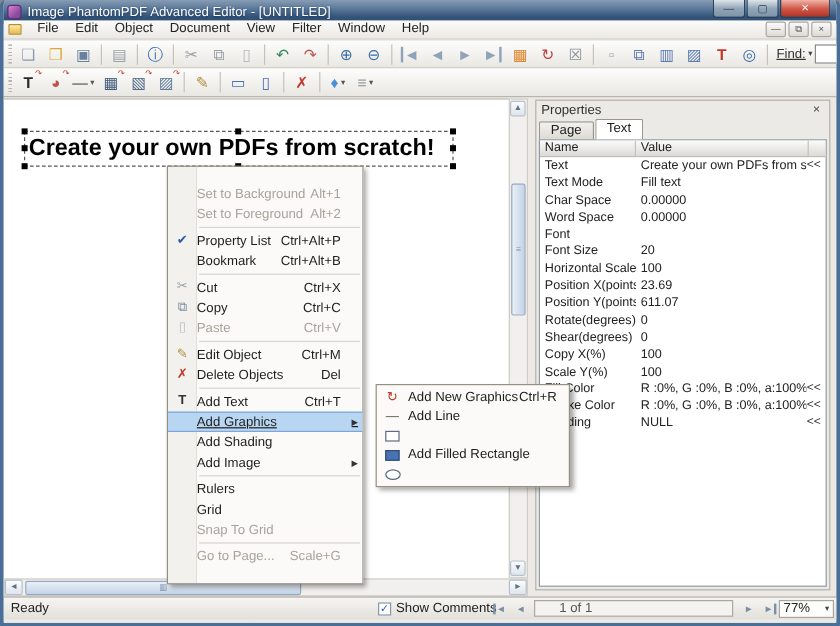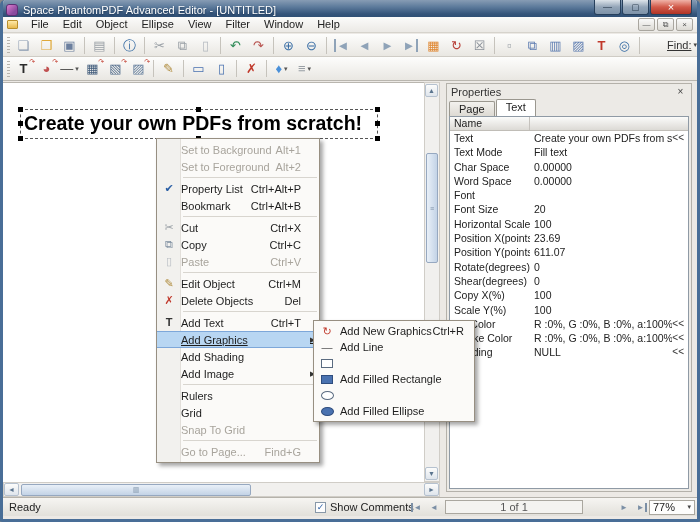--- a/index.html
+++ b/index.html
@@ -43,21 +43,21 @@
     background:repeating-linear-gradient(#b7b4ad 0 1px,transparent 1px 3px);width:3px;}
   .tb-btn{min-width:21px;height:19px;margin:0 1px;border-radius:2px;display:flex;
     align-items:center;justify-content:center;position:relative;flex:none;}
   .tb-glyph{font-size:13px;line-height:13px;}
   .accent-arrow{position:absolute;top:-1px;right:-1px;font-size:7px;color:#c0392b;line-height:7px;}
   .tb-caret{font-size:7px;color:#555;margin-left:2px;}
   .bar-left .tb-glyph{border-left:2px solid #8fa3b8;padding-left:1px;}
   .bar-right .tb-glyph{border-right:2px solid #8fa3b8;padding-right:1px;}
   .tb-sep{width:1px;height:17px;background:#c6c3bc;margin:0 3px;flex:none;}
   .find-group{display:flex;align-items:center;margin-left:4px;}
-  .find-label{margin:0 2px 0 20px;color:#333;text-decoration:underline;}
+  .find-label{margin:0 2px 0 0;color:#333;text-decoration:underline;}
   .find-caret{font-size:7px;color:#444;margin-right:2px;}
   .find-input{width:48px;height:16px;border:1px solid #8a8a8a;background:#fff;font-size:11px;
     font-family:"Liberation Sans",sans-serif;padding:0 2px;}
   
   .docarea{position:absolute;left:0;top:82px;width:421px;height:400px;background:#ffffff;border-top:1px solid #b9b6af;}
   .selection-box{position:absolute;left:17px;top:26px;width:358px;height:30px;border:1px dashed #555;}
   .doc-heading{position:absolute;left:3px;top:2px;font-size:19.5px;font-weight:bold;color:#000;
     white-space:nowrap;font-family:"Liberation Sans",sans-serif;letter-spacing:0px;}
   .handle{position:absolute;width:5px;height:5px;background:#000;}
   .h-tl{left:-3px;top:-3px;} .h-tm{left:50%;margin-left:-3px;top:-3px;} .h-tr{right:-3px;top:-3px;}
@@ -109,29 +109,29 @@
   .sb-check-group{position:absolute;left:312px;display:flex;align-items:center;}
   .sb-checkbox{width:11px;height:11px;border:1px solid #8898a8;background:#fdfdfd;margin-right:4px;
     display:flex;align-items:center;justify-content:center;font-size:9px;color:#2b5fa5;line-height:9px;}
   .sb-nav{position:absolute;display:flex;align-items:center;}
   .sb-nav-left{left:404px;} .sb-nav-right{left:612px;}
   .sb-navbtn{width:16px;height:13px;display:flex;align-items:center;justify-content:center;
     font-size:8px;color:#7b8fa5;margin:0 1px;}
   .sb-navbtn.bar-left{border-left:none;} 
   .sb-navbtn.bar-left span{border-left:2px solid #7b8fa5;padding-left:1px;}
   .sb-navbtn.bar-right span{border-right:2px solid #7b8fa5;padding-right:1px;}
-  .sb-pagefield{position:absolute;left:442px;width:138px;height:14px;border:1px solid #aaa79f;
-    background:#f4f3f0;color:#555;padding:0 4px;line-height:13px;text-align:center;}
+  .sb-pagefield{position:absolute;left:442px;width:166px;height:14px;border:1px solid #aaa79f;
+    background:#f4f3f0;color:#555;padding:0 20px;line-height:13px;}
   .sb-zoom{position:absolute;left:646px;width:46px;height:15px;border:1px solid #aaa79f;background:#fdfdfc;
     display:flex;align-items:center;padding:0 3px;}
   .sb-zoom-caret{margin-left:auto;font-size:7px;color:#444;}
   
-  .context-menu{position:absolute;left:153px;top:138px;width:164px;z-index:20;
+  .context-menu{position:absolute;left:136px;top:138px;width:164px;z-index:20;
     background:linear-gradient(90deg,#f2f1ee 0px,#f2f1ee 23px,#e2dfda 23px,#e2dfda 24px,#fbfaf8 24px);
-    border:1px solid #978f82;box-shadow:3px 3px 4px rgba(0,0,0,0.35);padding:2px 0;}
+    border:1px solid #978f82;box-shadow:3px 3px 4px rgba(0,0,0,0.35);padding:14px 0;}
   .cm-item{display:flex;align-items:center;height:17px;font-size:11px;color:#1e1e1e;}
   .cm-item.disabled{color:#a8a49c;}
   .cm-item.highlight{background:#b8d6f2;border-top:1px solid #7da7d9;border-bottom:1px solid #7da7d9;height:17px;text-decoration:underline;}
   .cm-icon{width:24px;flex:none;text-align:center;font-size:11px;line-height:11px;}
   .cm-label{flex:1;white-space:nowrap;}
   .cm-shortcut{padding-right:9px;color:inherit;white-space:nowrap;}
   .cm-item.disabled .cm-shortcut{color:#a8a49c;}
   .cm-arrow{width:9px;font-size:7px;color:#333;flex:none;}
   .cm-sep{height:1px;background:#d8d5cf;margin:2px 2px 2px 26px;}
   
@@ -147,35 +147,35 @@
   .shape-ellipse{width:13px;height:9px;border-radius:50%;}
   .shape-ellipse-filled{width:13px;height:9px;border-radius:50%;background:#4a72b0;border-color:#2f4d7e;}
 </style>
 </head>
 <body>
 
 <div class="window">
 
   <div class="titlebar">
     <span class="app-icon"></span>
-    <span class="title-text">Space PhantomPDF Advanced Editor - [UNTITLED]</span>
+    <span class="title-text">Image PhantomPDF Advanced Editor - [UNTITLED]</span>
     <span class="win-controls">
         <span class="wc-btn">—</span>
         <span class="wc-btn">▢</span>
         <span class="wc-btn wc-close">×</span>
       </span>
   </div>
 
   <div class="menubar">
     <span class="mb-appicon"></span>
     <span style="display:flex;">
         <span class="mb-item">File</span>
         <span class="mb-item">Edit</span>
         <span class="mb-item">Object</span>
-        <span class="mb-item">Ellipse</span>
+        <span class="mb-item">Document</span>
         <span class="mb-item">View</span>
         <span class="mb-item">Filter</span>
         <span class="mb-item">Window</span>
         <span class="mb-item">Help</span>
       </span>
     <span class="mdi-controls">
         <span class="mdi-btn">—</span>
         <span class="mdi-btn">⧉</span>
         <span class="mdi-btn">×</span>
       </span>
@@ -360,20 +360,21 @@
       <span>Properties</span>
       <span class="props-close">×</span>
     </div>
     <div class="props-tabs">
         <span class="ptab">Page</span>
         <span class="ptab active">Text</span>
       </div>
     <div class="props-table">
       <div class="pt-header">
         <span class="pt-hcell pt-h-name">Name</span>
+        <span class="pt-hcell pt-h-value">Value</span>
         <span class="pt-hcell pt-h-extra"></span>
       </div>
       <div>
           <div class="pr-row">
             <span class="pr-name">Text</span>
             <span class="pr-value">Create your own PDFs from scra</span>
             <span class="pr-more">&lt;&lt;</span>
           </div>
           <div class="pr-row">
             <span class="pr-name">Text Mode</span>
@@ -581,21 +582,21 @@
       <div class="cm-item disabled">
         <span class="cm-icon"></span>
         <span class="cm-label">Snap To Grid</span>
         <span class="cm-shortcut"></span>
         <span class="cm-arrow"></span>
       </div>
       <div class="cm-sep"></div>
       <div class="cm-item disabled">
         <span class="cm-icon"></span>
         <span class="cm-label">Go to Page...</span>
-        <span class="cm-shortcut">Find+G</span>
+        <span class="cm-shortcut">Scale+G</span>
         <span class="cm-arrow"></span>
       </div>
     </div>
   <div class="submenu">
       <div class="sm-item">
         <span class="sm-icon" style="color: rgb(192, 57, 43);">↻</span>
         <span class="sm-label">Add New Graphics</span>
         <span class="sm-shortcut">Ctrl+R</span>
       </div>
       <div class="sm-item">
@@ -615,22 +616,15 @@
         </span>
         <span class="sm-label">Add Filled Rectangle</span>
         <span class="sm-shortcut"></span>
       </div>
       <div class="sm-item">
         <span class="sm-icon">
           <span class="shape shape-ellipse"></span>
         </span>
         <span class="sm-shortcut"></span>
       </div>
-      <div class="sm-item">
-        <span class="sm-icon">
-          <span class="shape shape-ellipse-filled"></span>
-        </span>
-        <span class="sm-label">Add Filled Ellipse</span>
-        <span class="sm-shortcut"></span>
-      </div>
     </div>
 
 </div>
 
 </body></html>

